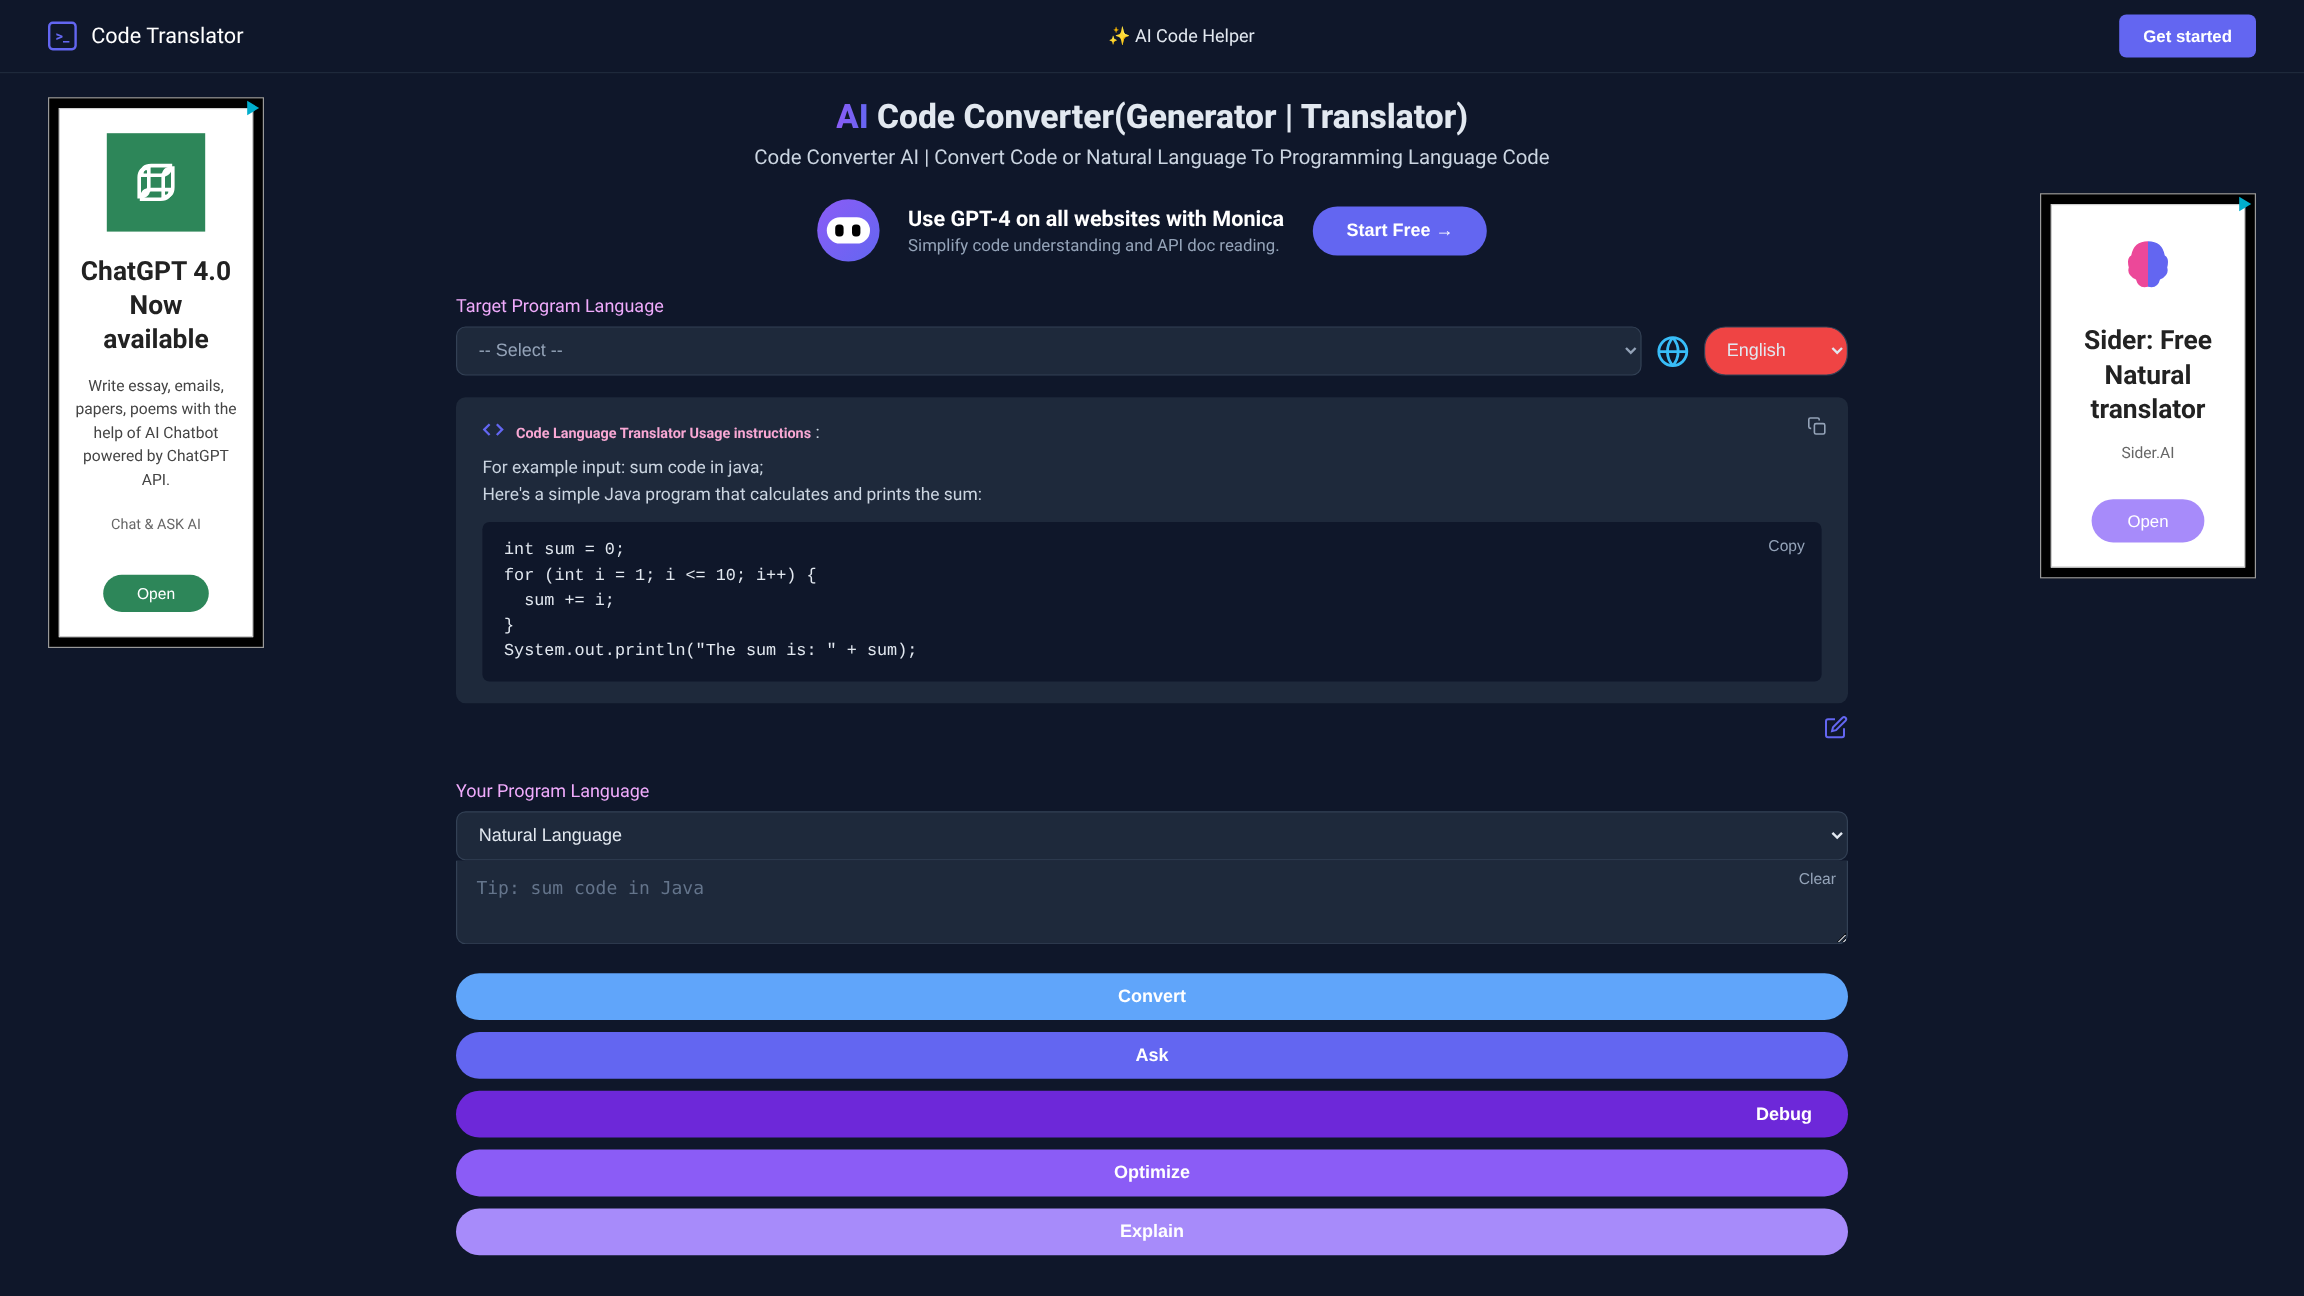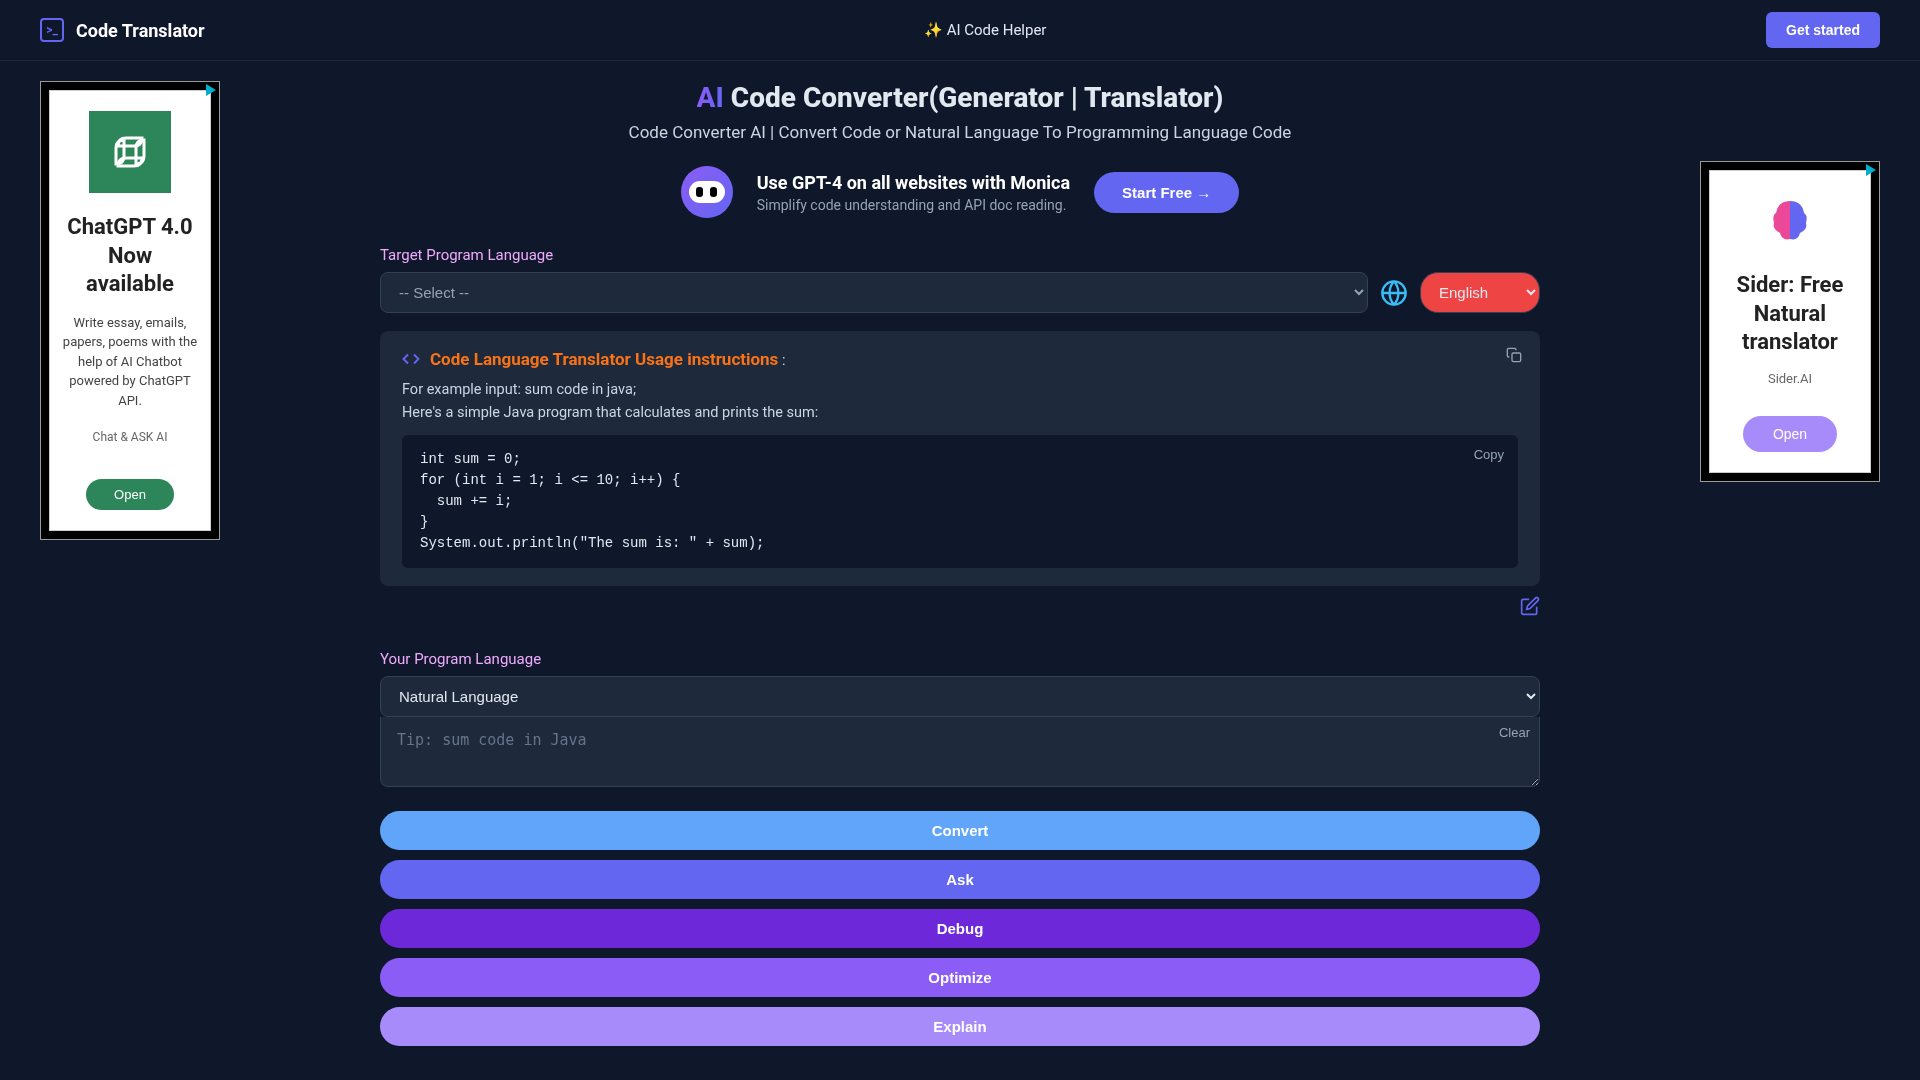--- a/index.html
+++ b/index.html
@@ -19,21 +19,21 @@
   border-bottom: 1px solid #1e293b;
 }
 .logo-group { display: flex; align-items: center; gap: 12px; }
 .logo-icon {
   width: 24px; height: 24px;
   border: 2px solid #6366f1;
   border-radius: 4px;
   display: flex; align-items: center; justify-content: center;
   color: #6366f1; font-size: 12px; font-weight: bold;
 }
-.logo-text { font-weight: 700; font-size: 18px; color: #fff; }
+.logo-text { font-weight: 400; font-size: 18px; color: #fff; }
 .header-center { font-size: 15px; color: #e2e8f0; }
 .get-started-btn {
   background: #6366f1;
   color: #fff;
   border: none;
   padding: 10px 20px;
   border-radius: 6px;
   font-weight: 600;
   font-size: 14px;
   cursor: pointer;
@@ -177,21 +177,21 @@
 }
 .instructions-box {
   background: #1e293b;
   border-radius: 8px;
   padding: 18px 22px;
   margin-bottom: 10px;
   position: relative;
 }
 .instr-header { display: flex; align-items: center; gap: 10px; margin-bottom: 6px; }
 .code-icon { color: #6366f1; font-size: 18px; }
-.instr-title { font-weight: 700; font-size: 17px; color: #f97316; }
+.instr-title { font-weight: 700; font-size: 12px; color: #f9a8d4; }
 .instr-line { font-size: 14.5px; color: #cbd5e1; line-height: 1.6; }
 .copy-icon {
   position: absolute; top: 16px; right: 18px;
   color: #94a3b8; cursor: pointer;
 }
 .code-block {
   background: #0f172a;
   border-radius: 6px;
   padding: 14px 18px;
   margin-top: 10px;
@@ -250,21 +250,21 @@
   border: none;
   color: #fff;
   padding: 11px 30px;
   border-radius: 22px;
   font-weight: 700;
   font-size: 15px;
   cursor: pointer;
 }
 .btn-convert { background: #60a5fa; }
 .btn-ask { background: #6366f1; }
-.btn-debug { background: #6d28d9; }
+.btn-debug { background: #6d28d9; text-align: right; }
 .btn-optimize { background: #8b5cf6; }
 .btn-explain { background: #a78bfa; }
 </style>
 </head>
 <body>
 
 <div class="header">
   <div class="logo-group">
     <div class="logo-icon">&gt;_</div>
     <div class="logo-text">Code Translator</div>

